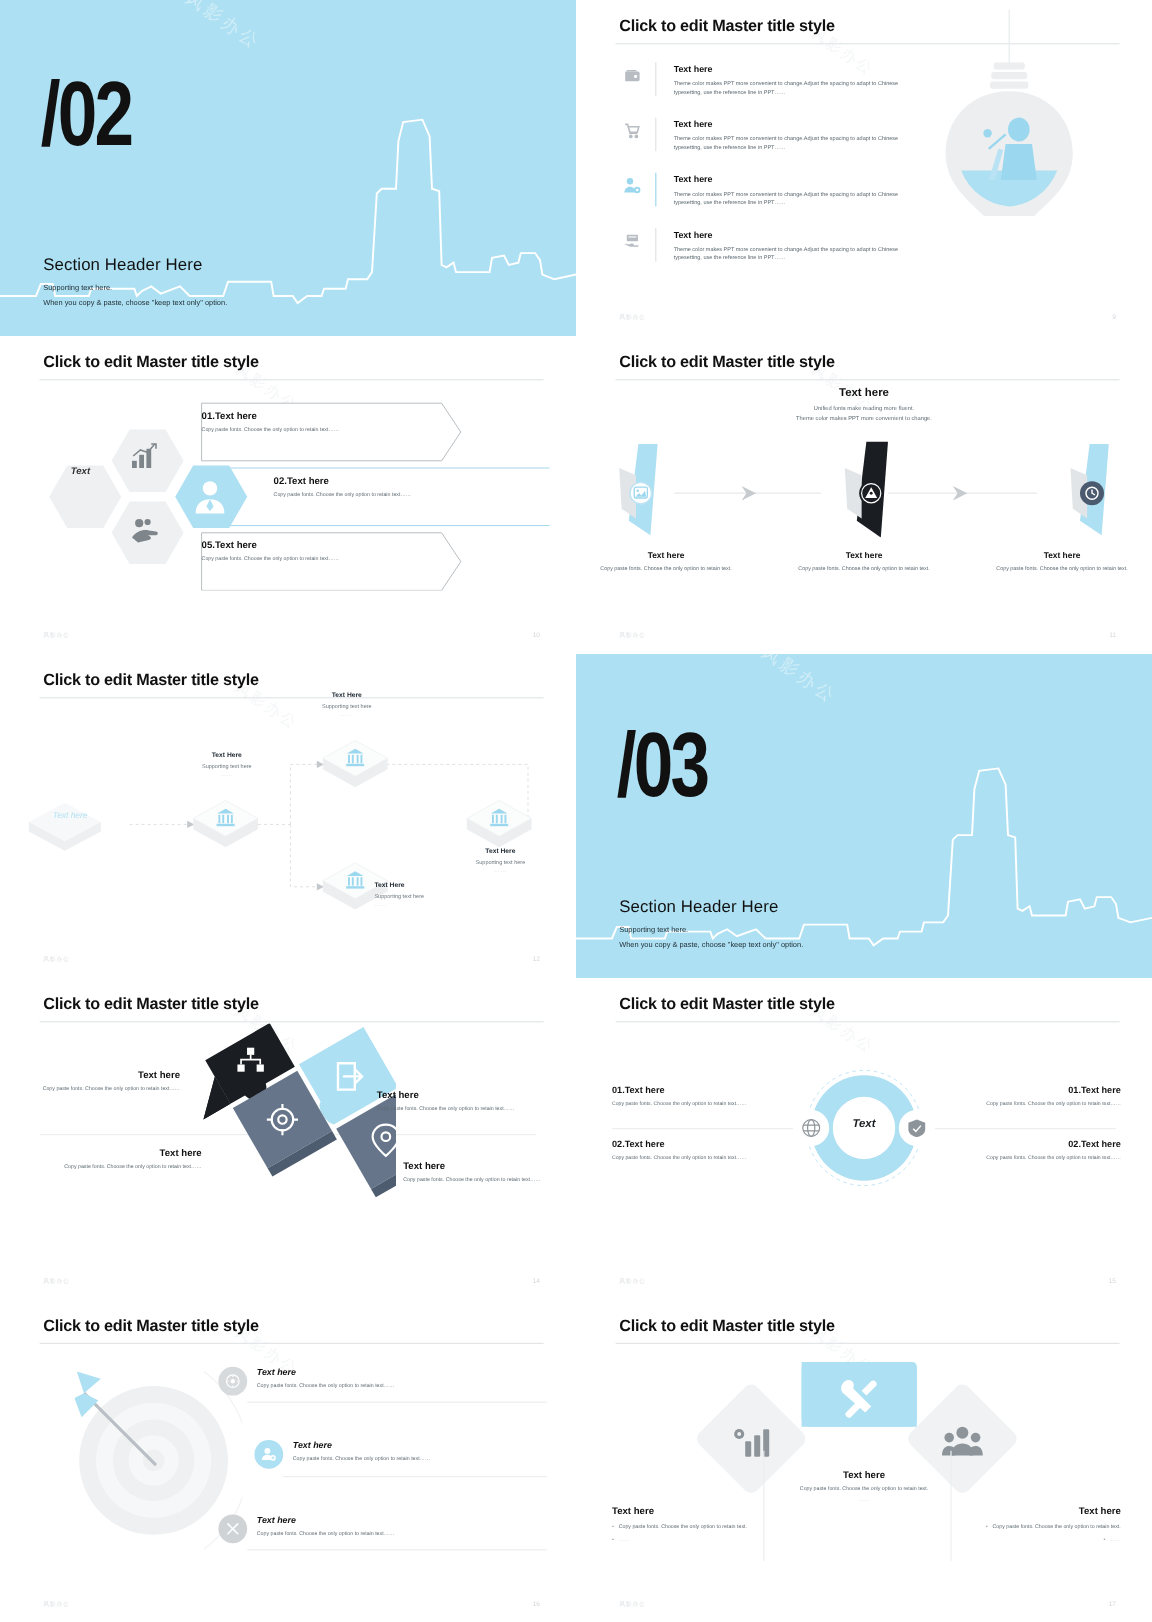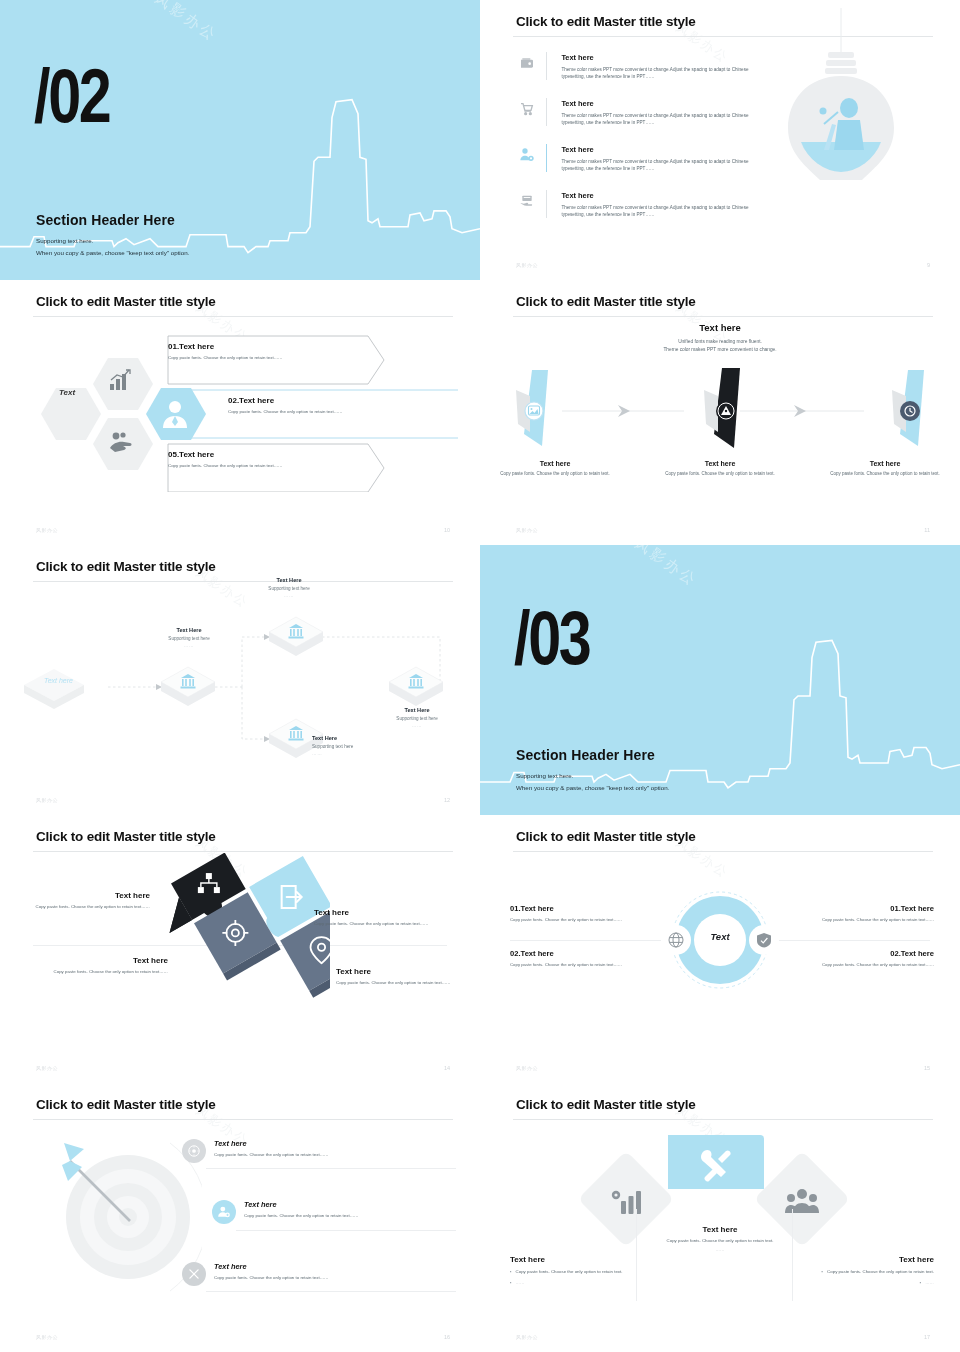--- a/index.html
+++ b/index.html
@@ -21,21 +21,21 @@
   .sec { background: #ade0f2; }
   .sec .skyline { position: absolute; left: 0; bottom: 0; width: 100%; height: 78%; }
   .sec .bignum {
     position: absolute; left: 34px; top: 22%;
     font-size: 76px; font-weight: 700; letter-spacing: -3px;
     color: #111; line-height: .9; font-family: "Liberation Sans", sans-serif;
     transform: scaleX(.78); transform-origin: left top;
   }
   .sec .sechead {
     position: absolute; left: 36px; bottom: 52px;
-    font-size: 14px; font-weight: 700; color: #111; letter-spacing: .1px;
+    font-size: 14px; font-weight: 400; color: #111; letter-spacing: .1px;
   }
   .sec .secsub {
     position: absolute; left: 36px; bottom: 22px;
     font-size: 6.2px; color: #23323a; line-height: 1.85;
   }
   .sec .wmk {
     position: absolute; top: 8px; left: 150px;
     font-size: 15px; color: rgba(255,255,255,.42);
     transform: rotate(35deg); letter-spacing: 3px; pointer-events: none;
   }

